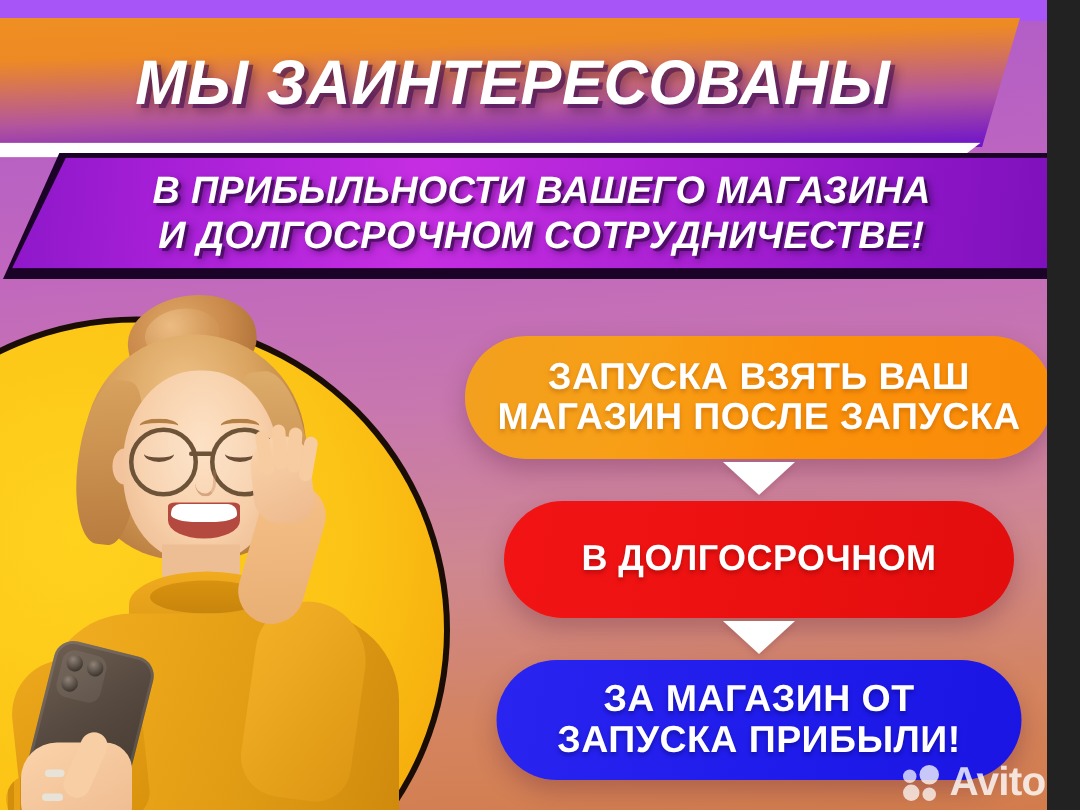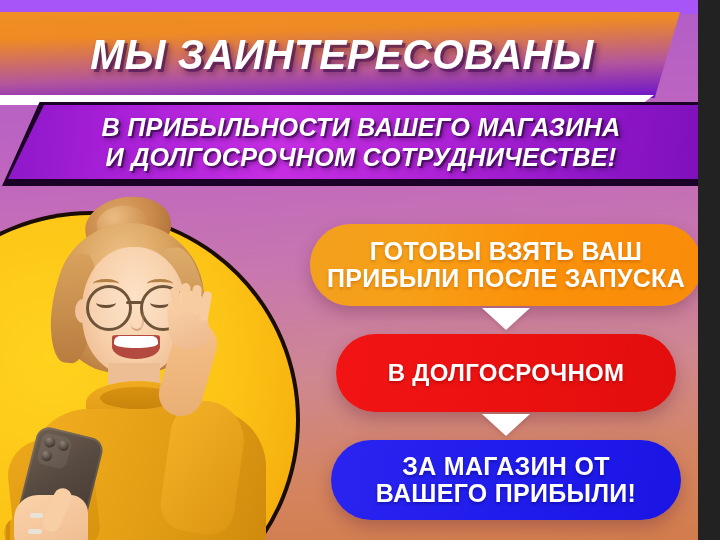--- a/index.html
+++ b/index.html
@@ -526,31 +526,40 @@
     </div>
 
     <div class="cuff-l"></div>
     <div class="hand-phone"></div>
     <div class="thumb"></div>
     <div class="ring1"></div>
     <div class="ring2"></div>
   </div>
 
   <div class="cta cta-orange">
-    <div>ГОТОВЫ ВЗЯТЬ ВАШ</div>
-    <div>ПРИБЫЛИ ПОСЛЕ ЗАПУСКА</div>
+    <div>ЗАПУСКА ВЗЯТЬ ВАШ</div>
+    <div>МАГАЗИН ПОСЛЕ ЗАПУСКА</div>
   </div>
 
   <div class="arrow arrow1"></div>
 
   <div class="cta cta-red">
     <div>В ДОЛГОСРОЧНОМ</div>
   </div>
 
   <div class="arrow arrow2"></div>
 
   <div class="cta cta-blue">
     <div>ЗА МАГАЗИН ОТ</div>
-    <div>ВАШЕГО ПРИБЫЛИ!</div>
+    <div>ЗАПУСКА ПРИБЫЛИ!</div>
   </div>
 
+  <div class="avito">
+    <div class="avito-dots">
+      <span class="d1"></span>
+      <span class="d2"></span>
+      <span class="d3"></span>
+      <span class="d4"></span>
+    </div>
+    <div class="avito-word">Avito</div>
+  </div>
 
 </div>
 
 </body></html>

